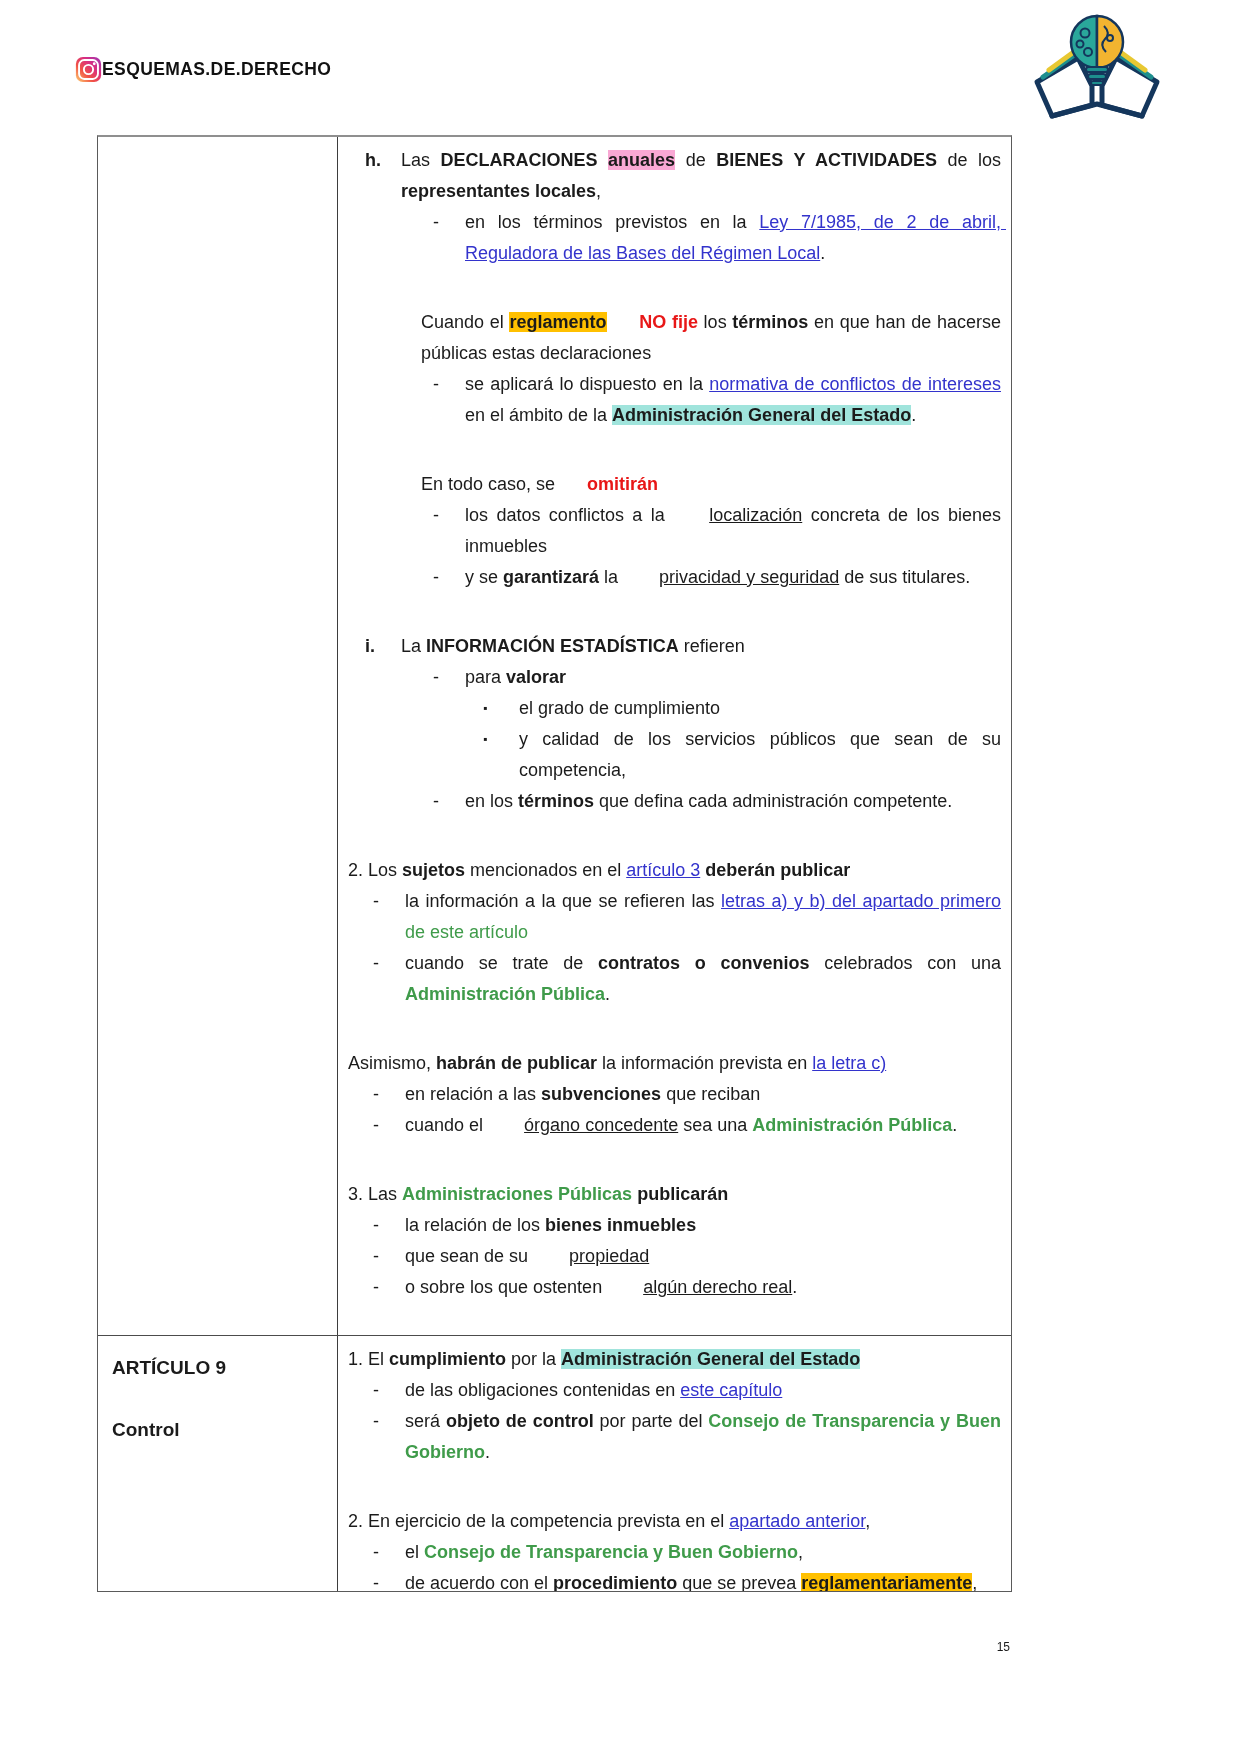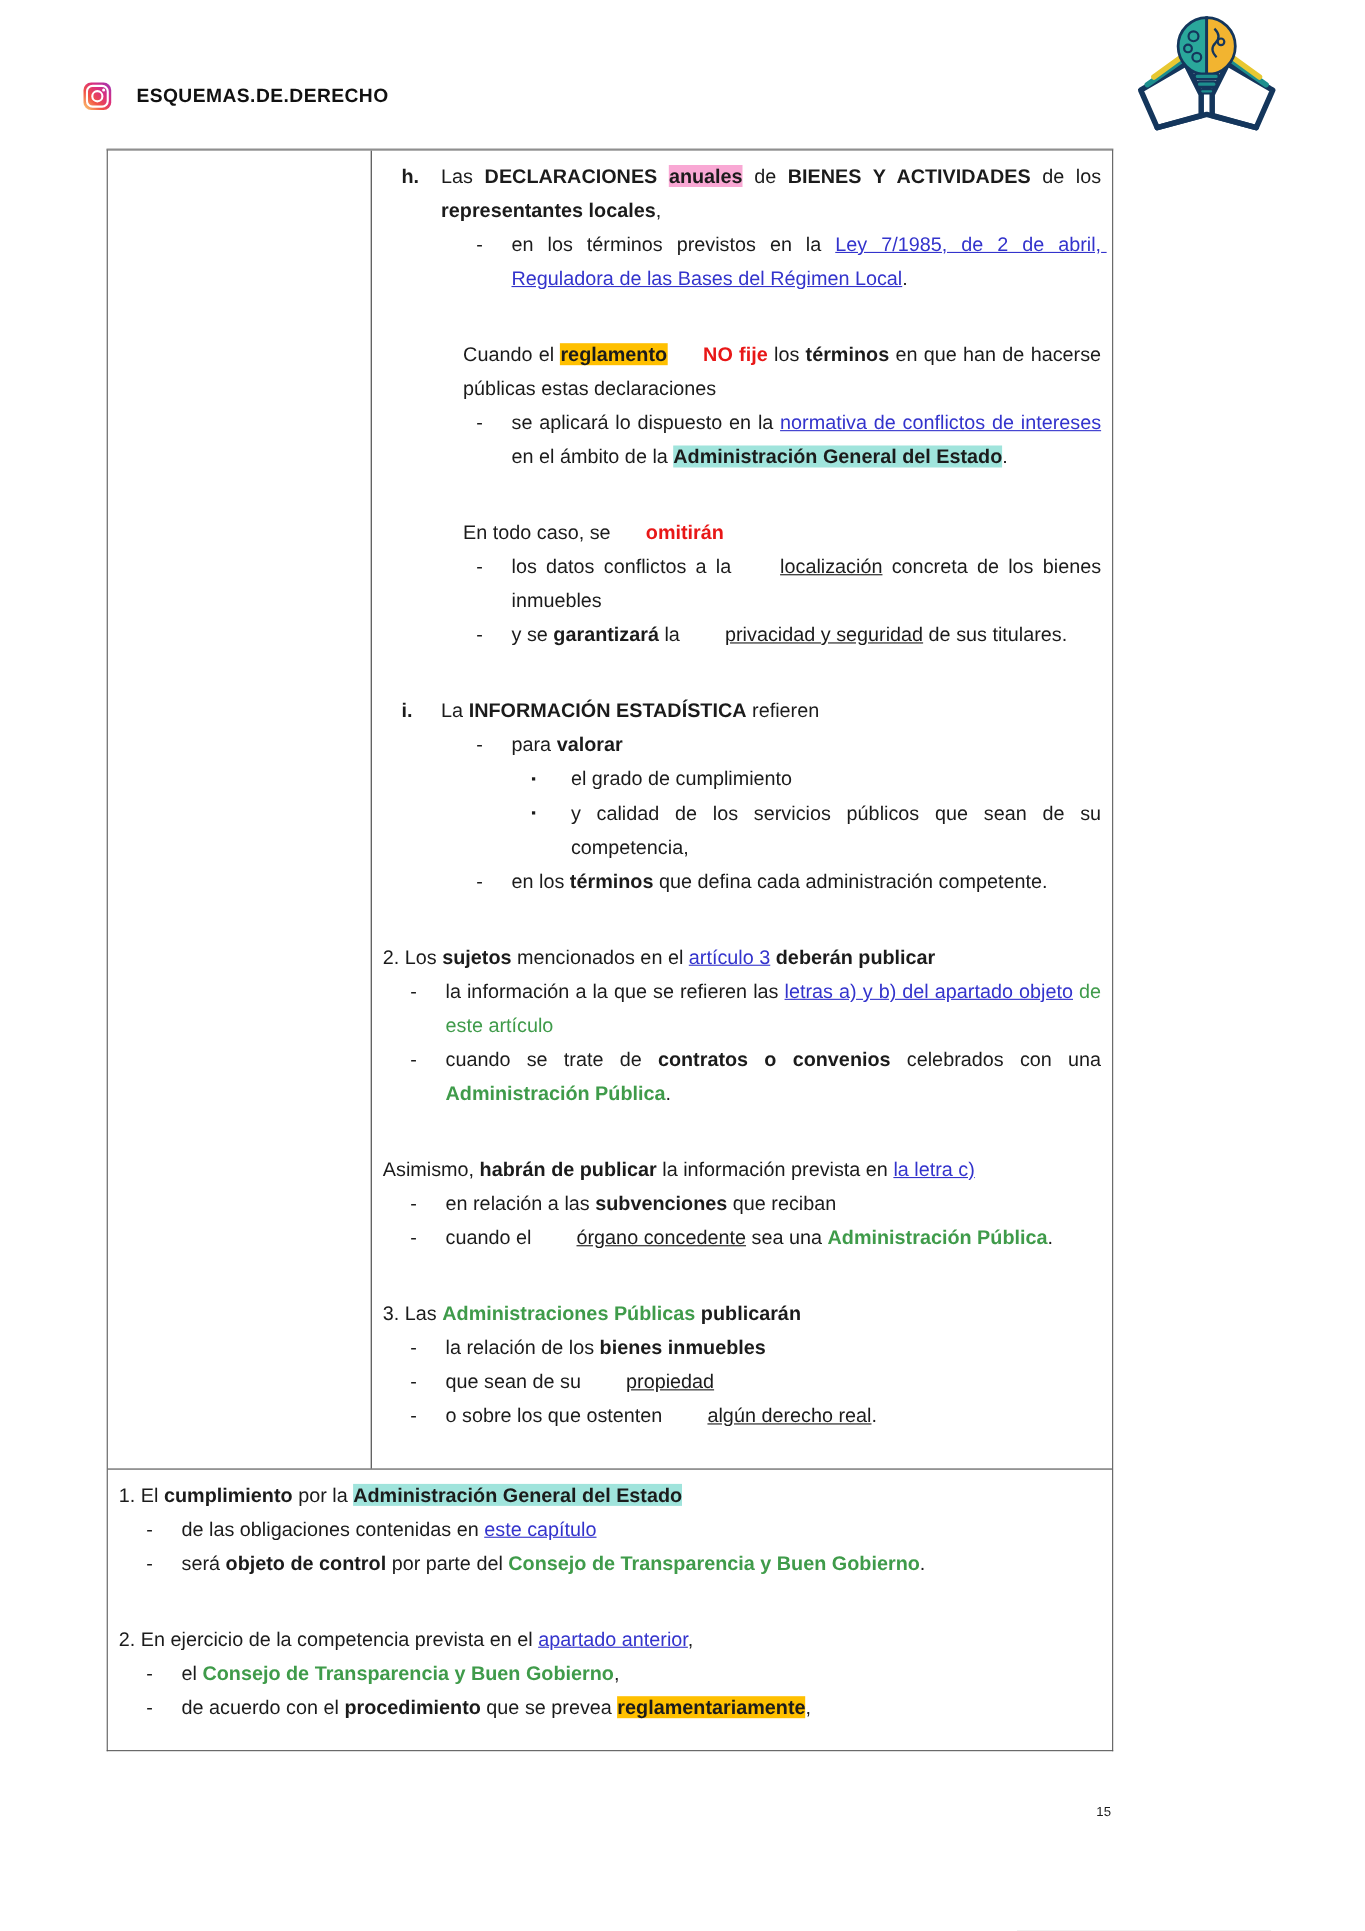--- a/index.html
+++ b/index.html
@@ -2,21 +2,21 @@
 <html><head>
 <meta charset="utf-8">
 <style>
   html,body{margin:0;padding:0;background:#e8e8e8;}
   .page{
     position:relative;width:1241px;height:1755px;background:#ffffff;
     font-family:"Liberation Sans",sans-serif;color:#1b1b1b;overflow:hidden;
     margin:0 auto;
   }
   
-  .brand{position:absolute;left:75px;top:74px;display:flex;align-items:center;gap:22px;}
+  .brand{position:absolute;left:75px;top:56px;display:flex;align-items:center;gap:0;}
   .brand-name{font-weight:700;font-size:17.5px;letter-spacing:.4px;color:#111;}
   .logo{position:absolute;top:8px;right:69px;}
   
   .schema-table{
     position:absolute;left:97px;top:135px;width:913px;
     border:1px solid #5a5a5a;border-top:2px solid #8f8f8f;box-sizing:content-box;
     font-size:18px;line-height:31px;
   }
   .row{display:flex;box-sizing:border-box;}
   .row + .row{border-top:1px solid #4c4c4c;}
@@ -151,21 +151,21 @@
           </div>
           <div class="blk dash1">
             <span class="marker">-</span>
             <div class="txt"><span class="seg">en los </span><span class="seg b">términos</span><span class="seg"> que defina cada administración competente.</span></div>
           </div>
           <div class="blk num gap">
             <div class="txt"><span class="seg">2. Los </span><span class="seg b">sujetos</span><span class="seg"> mencionados en el </span><span class="seg link">artículo 3</span><span class="seg"> </span><span class="seg b">deberán publicar</span></div>
           </div>
           <div class="blk dash2">
             <span class="marker">-</span>
-            <div class="txt"><span class="seg">la información a la que se refieren las </span><span class="seg link">letras a) y b) del apartado objeto</span><span class="seg"> </span><span class="seg glink">de este artículo</span></div>
+            <div class="txt"><span class="seg">la información a la que se refieren las </span><span class="seg link">letras a) y b) del apartado primero</span><span class="seg"> </span><span class="seg glink">de este artículo</span></div>
           </div>
           <div class="blk dash2">
             <span class="marker">-</span>
             <div class="txt"><span class="seg">cuando se trate de </span><span class="seg b">contratos o convenios</span><span class="seg"> celebrados con una </span><span class="seg b green">Administración Pública</span><span class="seg">.</span></div>
           </div>
           <div class="blk num gap">
             <div class="txt"><span class="seg">Asimismo, </span><span class="seg b">habrán de publicar</span><span class="seg"> la información prevista en </span><span class="seg link">la letra c)</span></div>
           </div>
           <div class="blk dash2">
             <span class="marker">-</span>
@@ -186,20 +186,24 @@
             <span class="marker">-</span>
             <div class="txt"><span class="seg">que sean de su </span><span class="seg u">propiedad</span></div>
           </div>
           <div class="blk dash2">
             <span class="marker">-</span>
             <div class="txt"><span class="seg">o sobre los que ostenten </span><span class="seg u">algún derecho real</span><span class="seg">.</span></div>
           </div>
         </div>
       </div>
       <div class="row">
+        <div class="cell cell-left">
+          <div class="left-line">ARTÍCULO 9</div>
+          <div class="left-line left-line-gap">Control</div>
+        </div>
         <div class="cell cell-right">
           <div class="blk num">
             <div class="txt"><span class="seg">1. El </span><span class="seg b">cumplimiento</span><span class="seg"> por la </span><span class="seg b hlt">Administración General del Estado</span></div>
           </div>
           <div class="blk dash2">
             <span class="marker">-</span>
             <div class="txt"><span class="seg">de las obligaciones contenidas en </span><span class="seg link">este capítulo</span></div>
           </div>
           <div class="blk dash2">
             <span class="marker">-</span>

